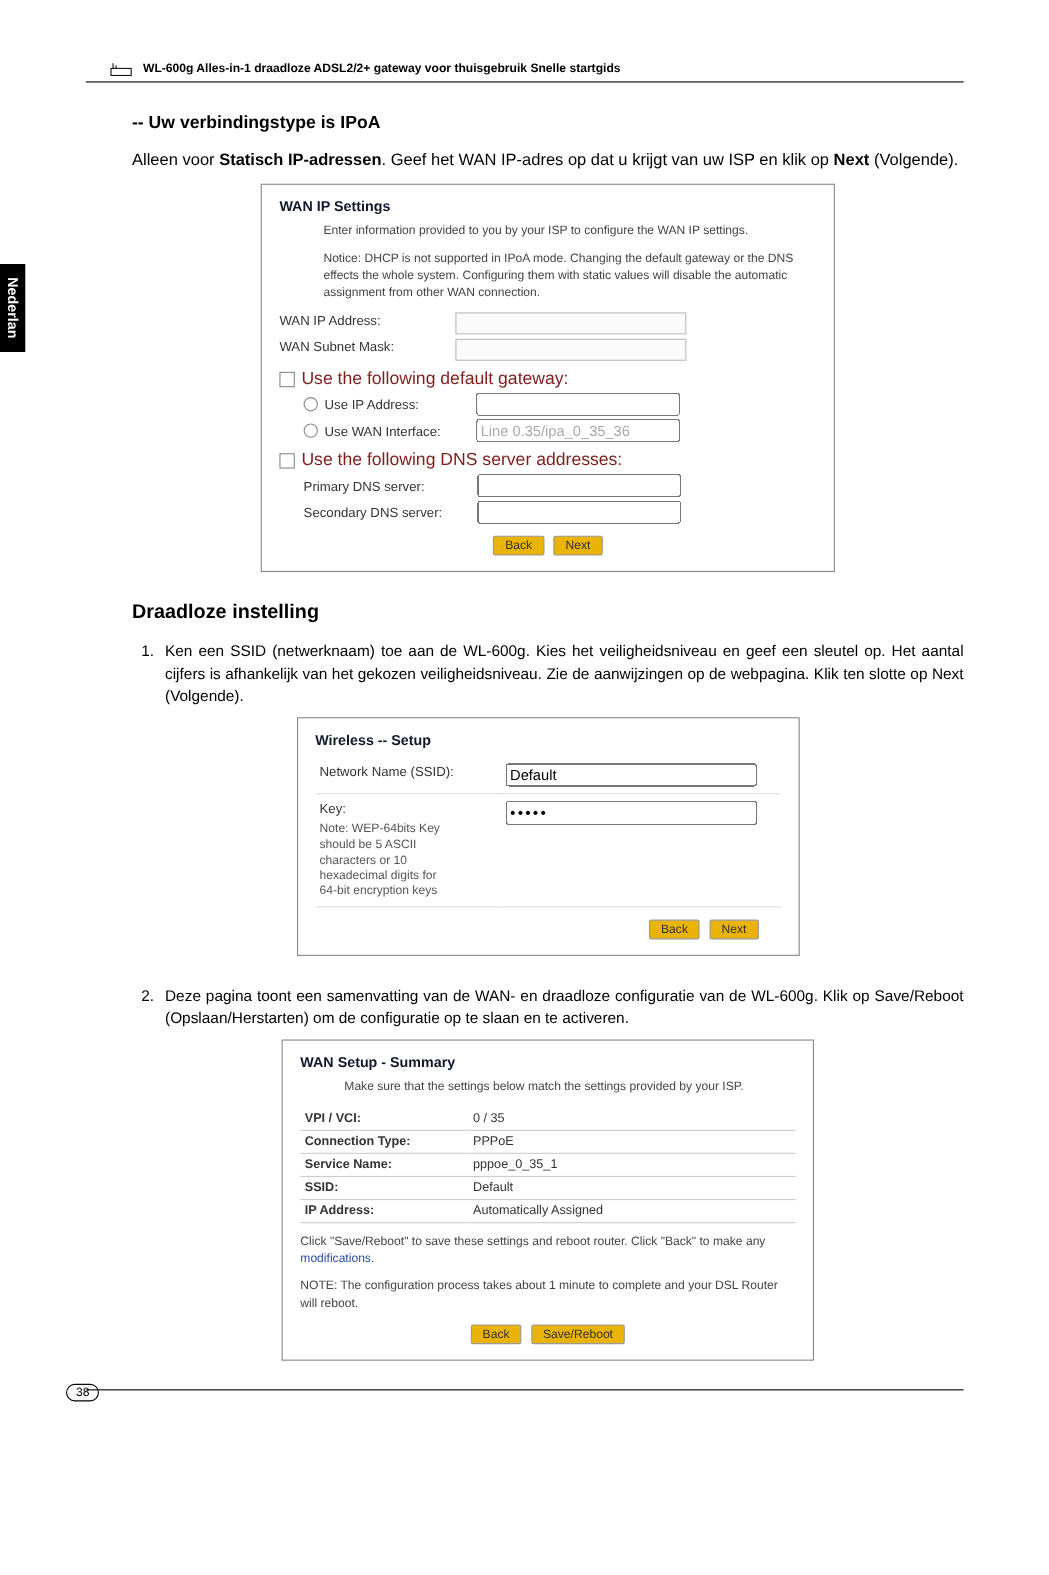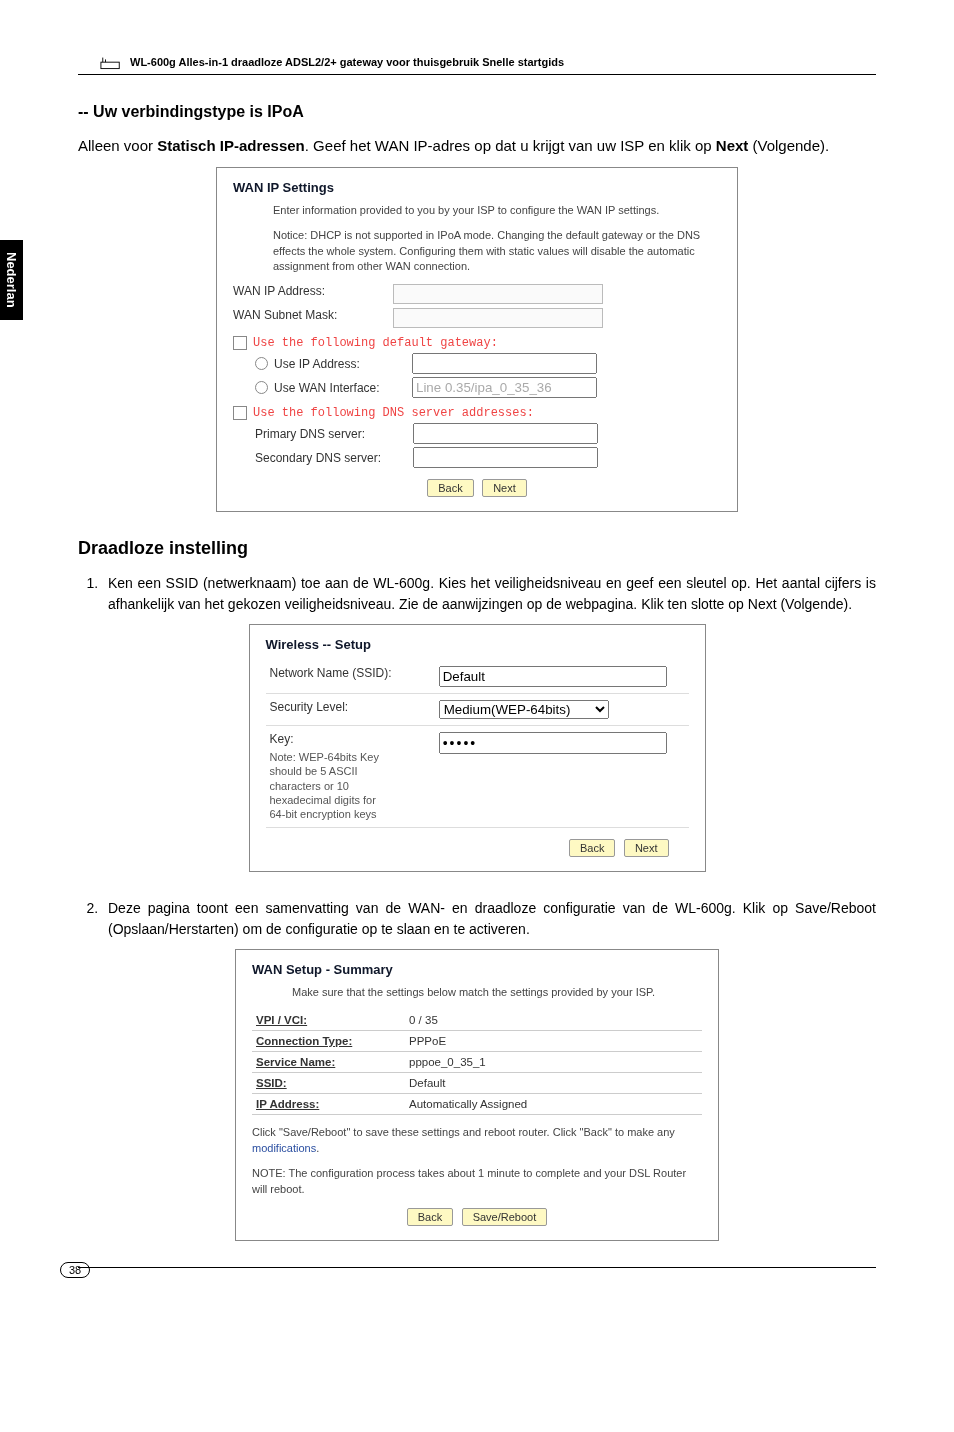--- a/index.html
+++ b/index.html
@@ -35,20 +35,21 @@
     left: 0;
     top: 240px;
     background: #000;
     color: #fff;
     writing-mode: vertical-rl;
     padding: 12px 4px;
     font-size: 13px;
     font-weight: bold;
   }
   .content {
+    margin-left: 42px;
   }
   h3.subhead {
     font-size: 16px;
     font-weight: bold;
     margin: 0 0 14px 0;
   }
   p.body {
     font-size: 15px;
     line-height: 1.45;
     margin: 0 0 10px 0;
@@ -86,26 +87,25 @@
   .field-row .lbl { width: 160px; }
   .field-row input[type=text] {
     border: 1px solid #bbb;
     height: 18px;
     width: 200px;
     font-size: 11px;
     background: #fafafa;
     padding: 0 4px;
   }
   .cb-row {
-    font-size: 12px;
-    color: #ef4444;
+    font-size: 16px;
+    color: #7f1d1d;
     margin: 8px 0 2px 0;
     display: flex;
     align-items: center;
-    font-family: Liberation Mono, monospace;
   }
   .cb {
     width: 12px;
     height: 12px;
     border: 1px solid #888;
     margin-right: 6px;
     display: inline-block;
     background: #fff;
   }
   .radio {
@@ -122,21 +122,21 @@
     display: flex;
     align-items: center;
     font-size: 12px;
     color: #333;
     margin-top: 3px;
   }
   .sub-row .slbl { width: 138px; }
   .btn {
     display: inline-block;
     border: 1px solid #999;
-    background: #fef9c3;
+    background: #eab308;
     font-size: 11px;
     padding: 2px 10px;
     border-radius: 2px;
     color: #333;
     margin: 0 2px;
   }
   .btn-row { text-align: center; margin-top: 10px; }
   .btn-row.right { text-align: right; padding-right: 18px; }
   .shot2-table {
     width: 100%;
@@ -167,21 +167,21 @@
   .shot3-table {
     width: 100%;
     border-collapse: collapse;
     font-size: 11.5px;
     color: #333;
   }
   .shot3-table td {
     border-bottom: 1px solid #ccc;
     padding: 4px 4px;
   }
-  .shot3-table td.k { width: 34%; font-weight: bold; text-decoration: underline; }
+  .shot3-table td.k { width: 34%; font-weight: bold; }
   .note {
     font-size: 11px;
     color: #444;
     margin-top: 10px;
     line-height: 1.4;
   }
   .note a { color: #2a4ea0; text-decoration: none; }
   .page-num {
     position: absolute;
     bottom: 22px;
@@ -279,28 +279,20 @@
     </ol>
 
     <div class="shot s2">
       <div class="shot-inner">
         <h4>Wireless -- Setup</h4>
         <table class="shot2-table">
           <tbody>
               <tr>
             <td class="k">Network Name (SSID):</td>
             <td><input type="text" style="width: 220px;" value="Default"></td>
-          </tr>
-          <tr>
-            <td class="k">Security Level:</td>
-            <td>
-              <select style="width:170px">
-                <option>Medium(WEP-64bits)</option>
-              </select>
-            </td>
           </tr>
           <tr>
             <td class="k" style="vertical-align:top;">
               <div>Key:</div>
               <div style="font-size:11px;color:#555;line-height:1.3;margin-top:4px;width:110px">Note: WEP-64bits Key should be 5 ASCII characters or 10 hexadecimal digits for 64-bit encryption keys</div>
             </td>
             <td style="vertical-align:top;">
               <input type="text" class="key-dots" style="width: 220px;" value="•••••">
             </td>
           </tr>

